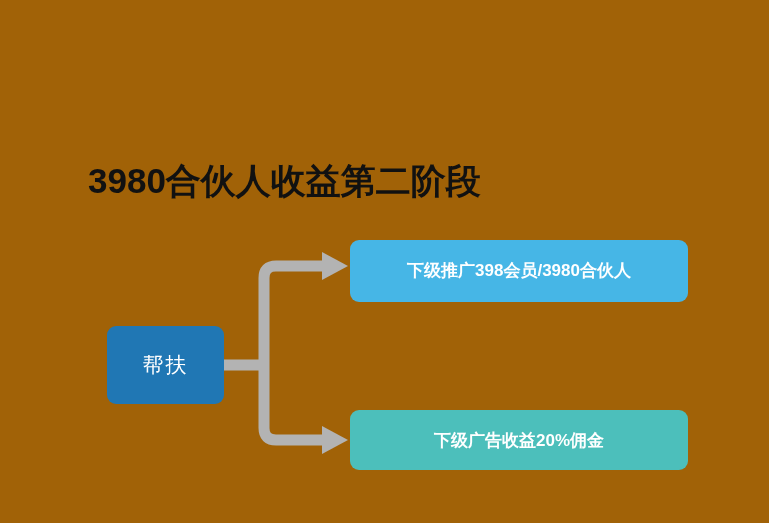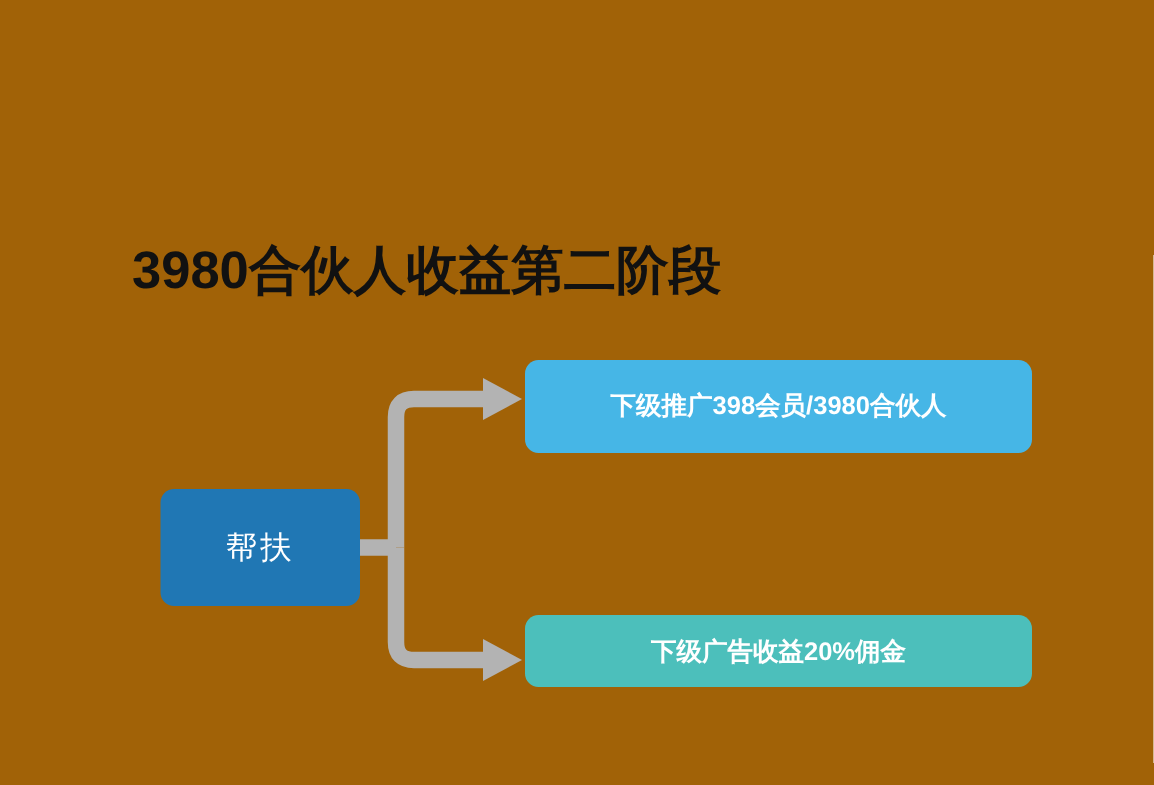--- a/index.html
+++ b/index.html
@@ -38,21 +38,21 @@
     align-items: center;
     justify-content: center;
     text-align: left;
     color: #ffffff;
     font-weight: bold;
     box-sizing: border-box;
   }
   .node-root {
     left: 107px;
     top: 326px;
-    width: 133px;
+    width: 117px;
     height: 78px;
     background: #2077b4;
     border-radius: 9px;
     font-size: 21px;
     letter-spacing: 2px;
     font-weight: normal;
     font-family: Liberation Mono, monospace;
   }
   .node-blue {
     left: 350px;
@@ -62,21 +62,21 @@
     background: #46b6e6;
     border-radius: 9px;
     font-size: 17px;
     line-height: 1.45;
     padding: 0 8px;
   }
   .node-teal {
     left: 350px;
     top: 410px;
     width: 338px;
-    height: 48px;
+    height: 60px;
     background: #4cbfbb;
     border-radius: 9px;
     font-size: 17px;
     padding: 0 8px;
   }
   .arrows {
     position: absolute;
     left: 0;
     top: 0;
     width: 769px;

